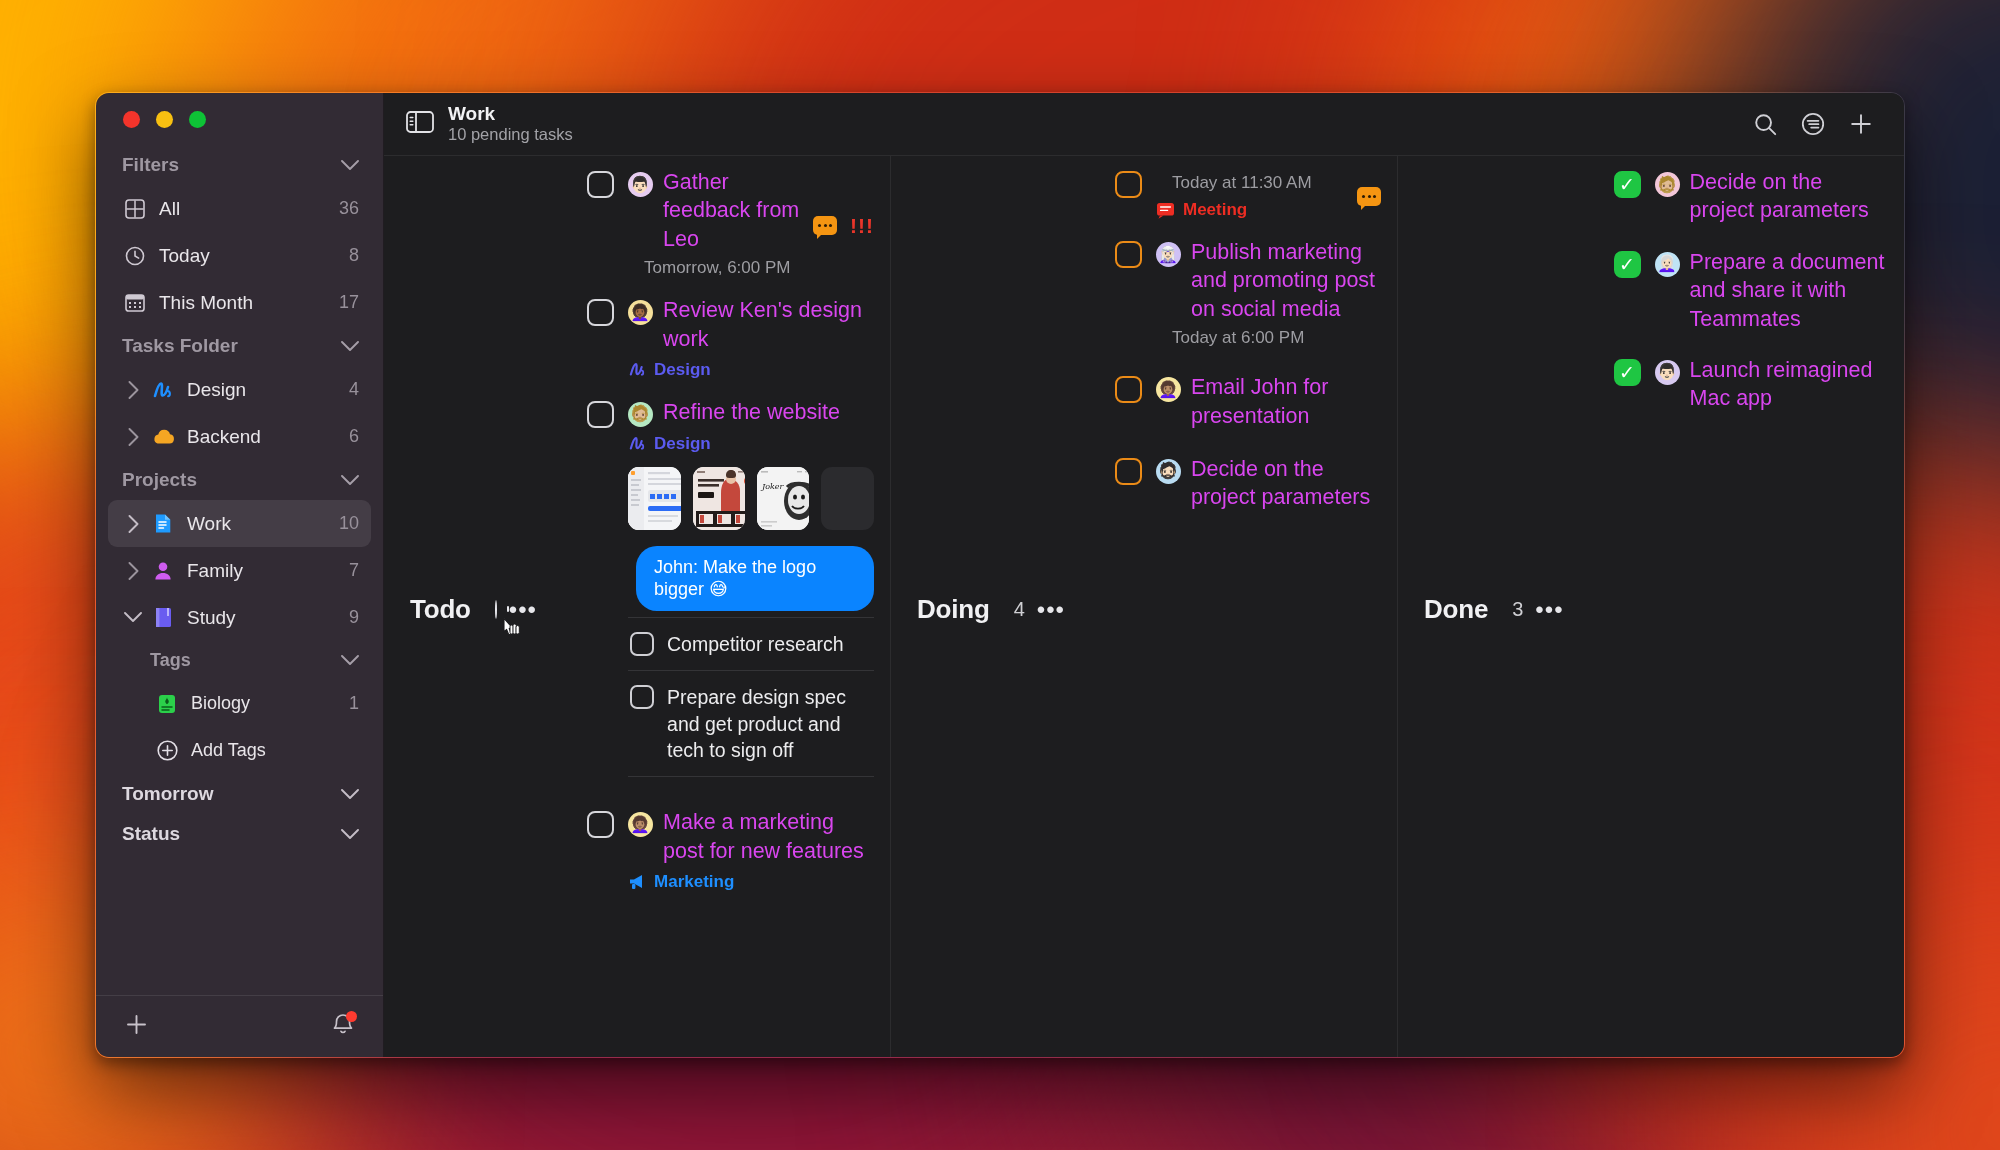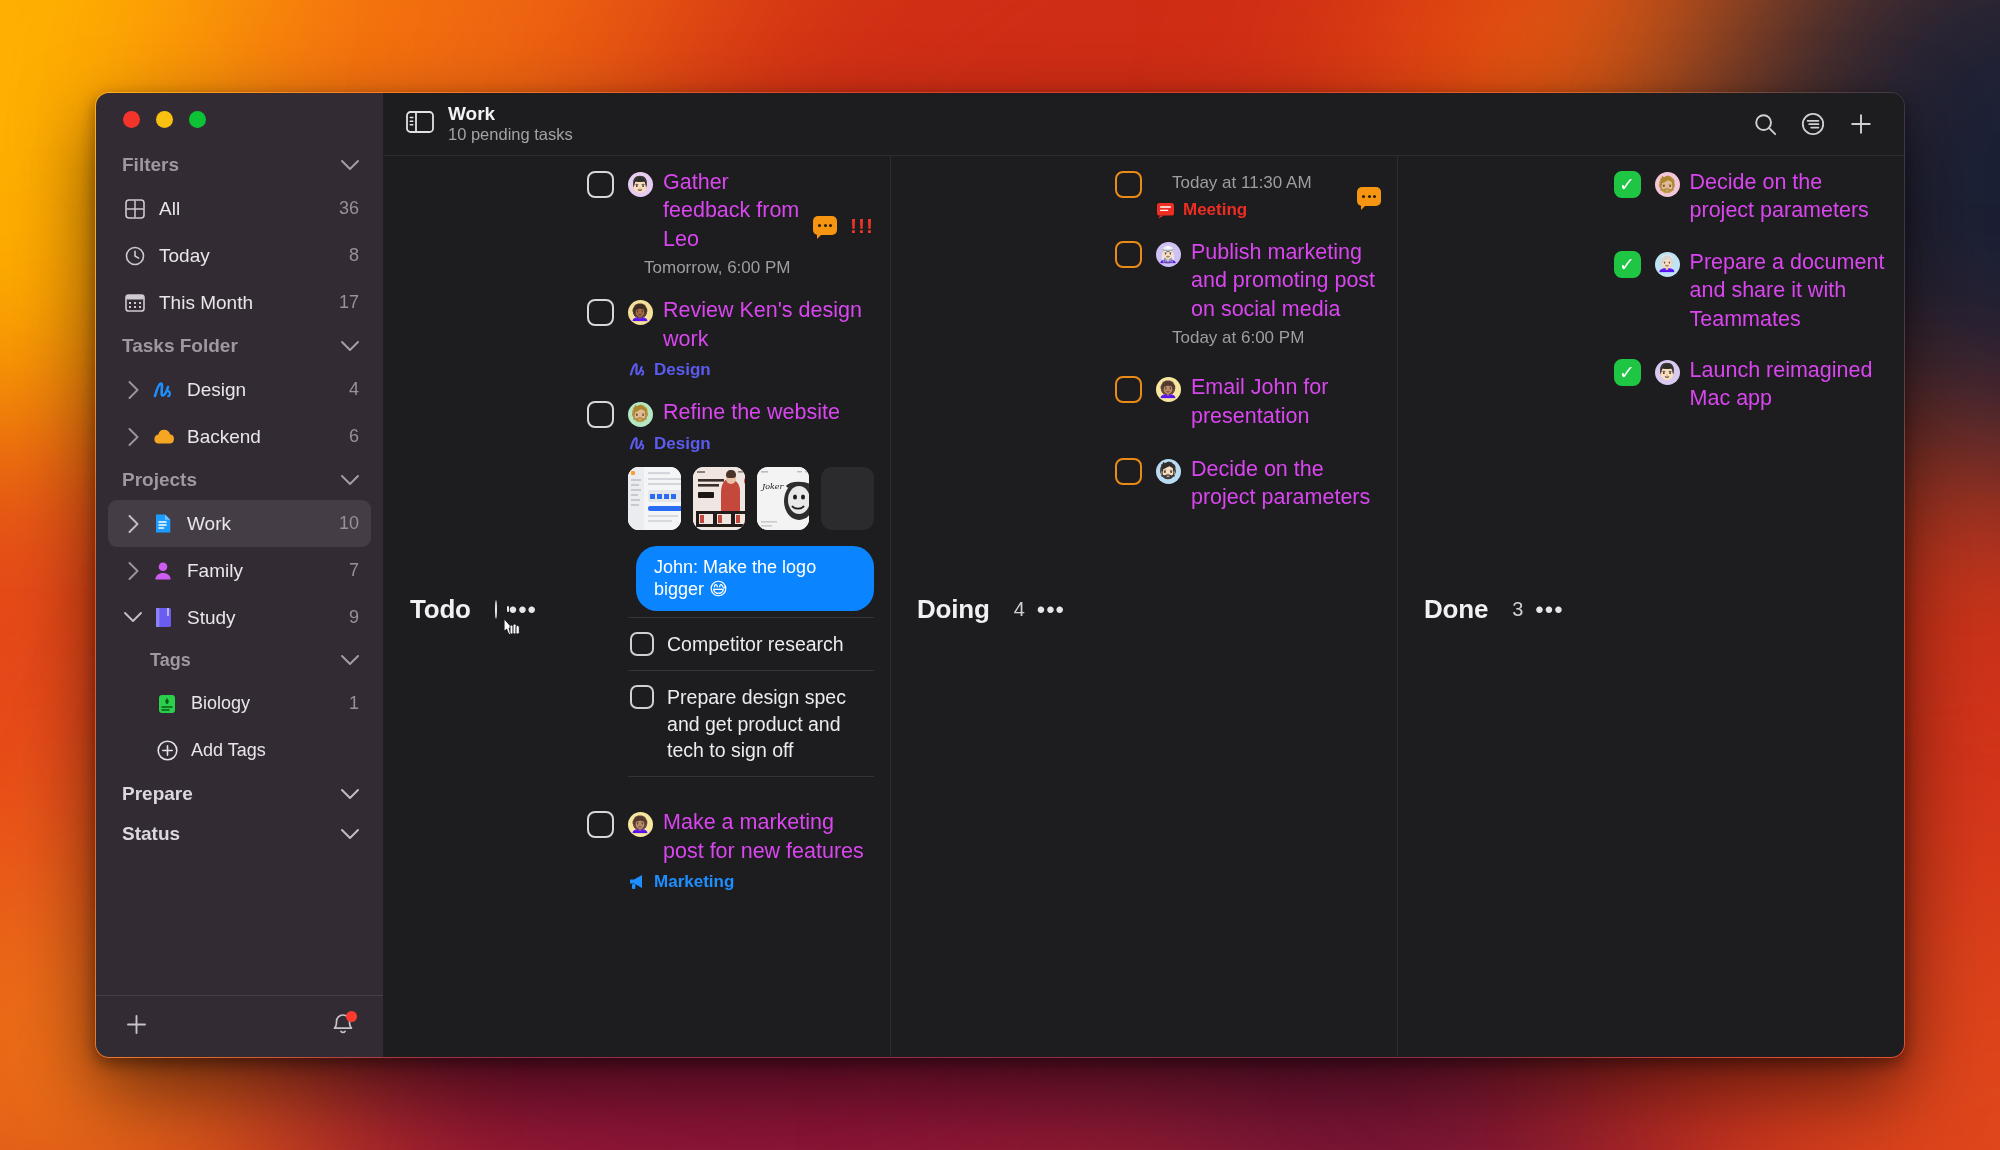--- a/index.html
+++ b/index.html
@@ -353,21 +353,21 @@
         <span class="ico">
           <svg width="21" height="21" viewBox="0 0 21 21">
               <circle cx="10.5" cy="10.5" r="9.3" stroke="#e3dfe6" stroke-width="1.6" fill="none"></circle>
               <path d="M10.5 5.8v9.4M5.8 10.5h9.4" stroke="#e3dfe6" stroke-width="1.6" stroke-linecap="round"></path>
             </svg>
         </span>
         <span class="lbl">Add Tags</span>
       </div>
 
       <div class="sec-head" style="color:#ddd8df;">
-        <span>Prepare</span>
+        <span>Tomorrow</span>
         <span class="cv">
           <svg width="18" height="11" viewBox="0 0 18 11">
               <path d="M1 1l8 8 8-8" stroke="#c4bdc6" stroke-width="1.9" fill="none" stroke-linecap="round" stroke-linejoin="round"></path>
             </svg>
         </span>
       </div>
 
       <div class="sec-head" style="color:#ddd8df;">
         <span>Status</span>
         <span class="cv">

